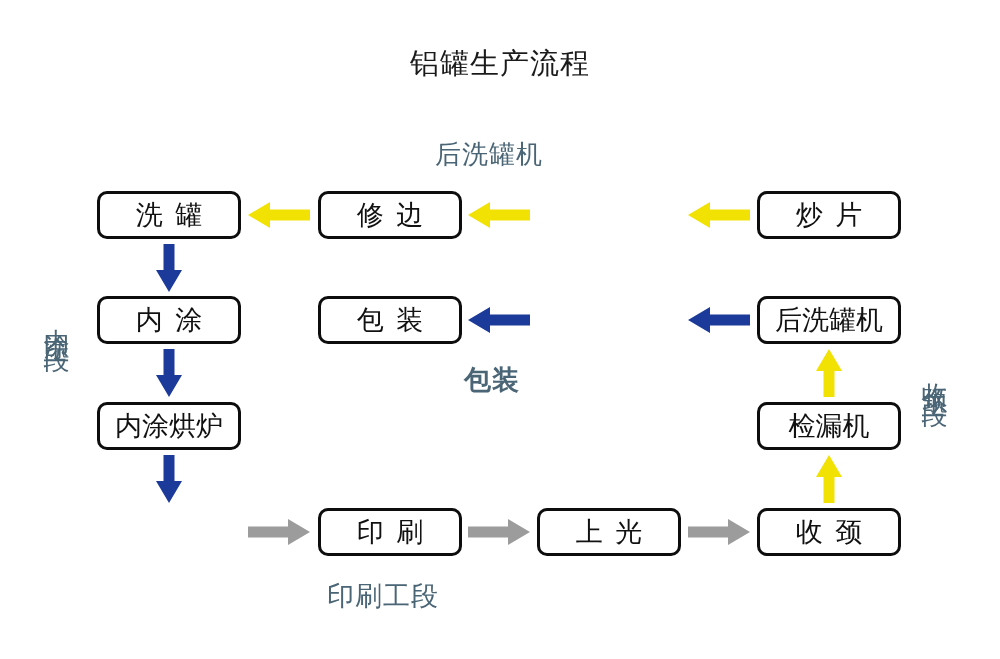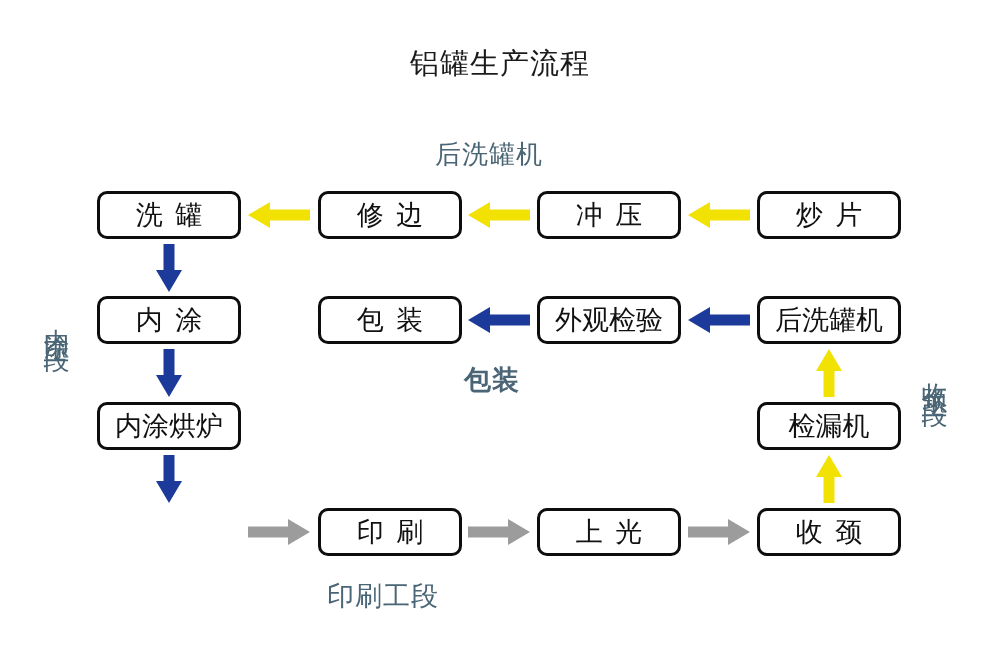--- a/index.html
+++ b/index.html
@@ -44,26 +44,24 @@
   <div class="title">铝罐生产流程</div>
 
   <div class="section-label lbl-stamping">后洗罐机</div>
   <div class="section-label lbl-packaging">包装</div>
   <div class="section-label lbl-printing">印刷工段</div>
   <div class="section-label vertical lbl-innercoat">内涂工段</div>
   <div class="section-label vertical lbl-necking">收颈工段</div>
 
   <div class="box r1 c1">洗 罐</div>
   <div class="box r1 c2">修 边</div>
-  <div class="box r1 c3">冲 压</div>
   <div class="box r1 c4">炒 片</div>
 
   <div class="box r2 c1">内 涂</div>
   <div class="box r2 c2">包 装</div>
-  <div class="box r2 c3">外观检验</div>
   <div class="box r2 c4">后洗罐机</div>
 
   <div class="box r3 c1">内涂烘炉</div>
   <div class="box r3 c4">检漏机</div>
 
   <div class="box r4 c2">印 刷</div>
   <div class="box r4 c3">上 光</div>
   <div class="box r4 c4">收 颈</div>
 
   <svg class="arrow yellow" style="left:248px;top:202px" width="62" height="26">

